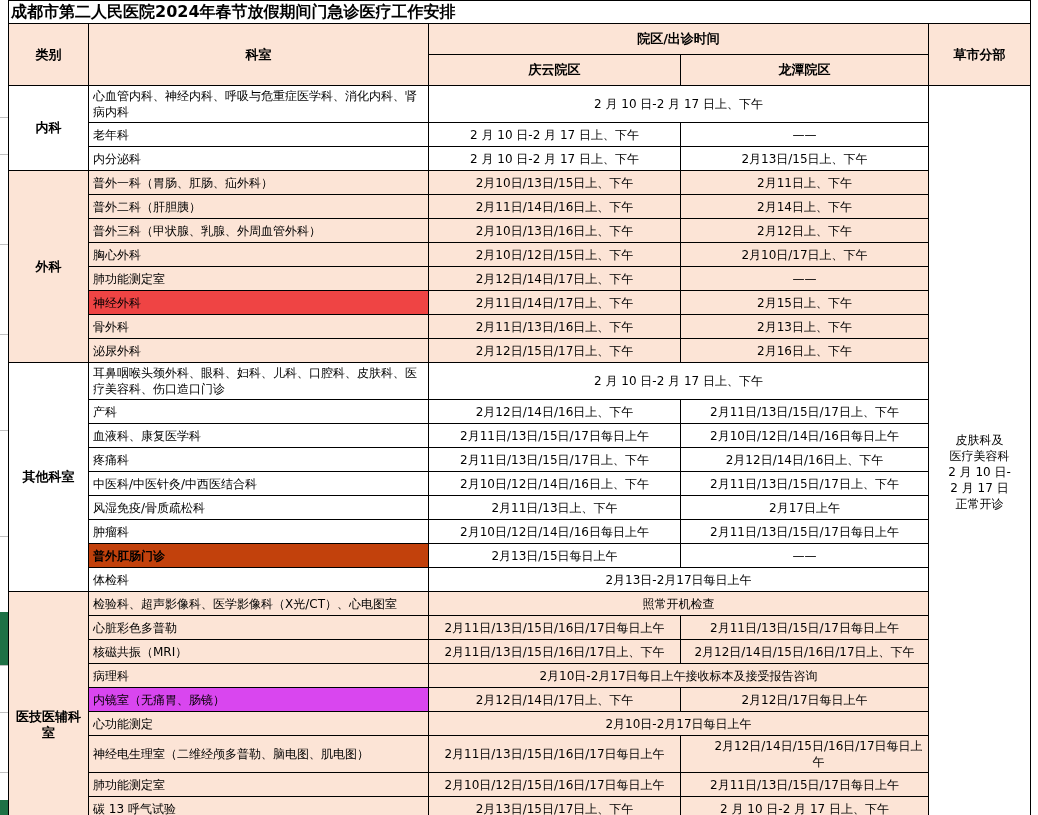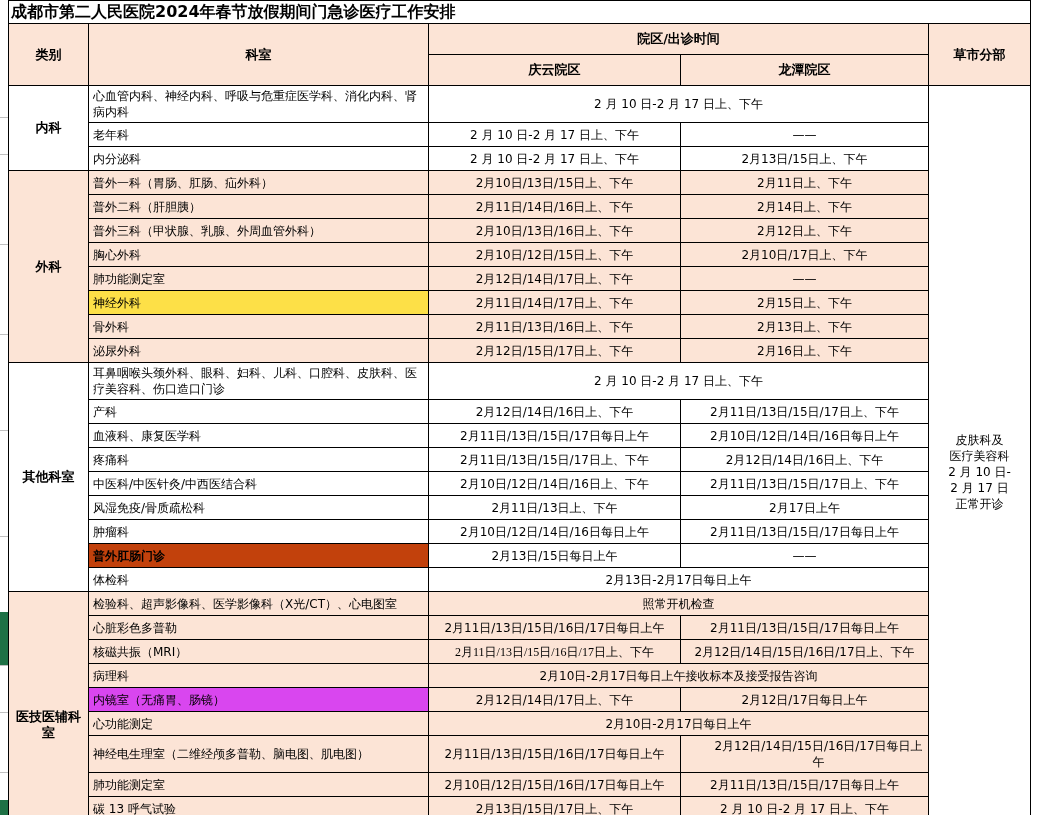--- a/index.html
+++ b/index.html
@@ -116,21 +116,21 @@
         <td class="dept" style="background: rgb(252, 228, 214);">胸心外科</td>
         <td class="time" style="background: rgb(252, 228, 214);">2月10日/12日/15日上、下午</td>
         <td class="time" style="background: rgb(252, 228, 214); margin-top: 28px;">2月10日/17日上、下午</td>
       </tr>
       <tr>
         <td class="dept" style="background: rgb(252, 228, 214);">肺功能测定室</td>
         <td class="time" style="background: rgb(252, 228, 214);">2月12日/14日/17日上、下午</td>
         <td class="time" style="background: rgb(252, 228, 214);">——</td>
       </tr>
       <tr>
-        <td class="dept" style="background: #fde047;">神经外科</td>
+        <td class="dept" style="background: #ef4444;">神经外科</td>
         <td class="time" style="background: rgb(252, 228, 214);">2月11日/14日/17日上、下午</td>
         <td class="time" style="background: rgb(252, 228, 214);">2月15日上、下午</td>
       </tr>
       <tr>
         <td class="dept" style="background: rgb(252, 228, 214);">骨外科</td>
         <td class="time" style="background: rgb(252, 228, 214);">2月11日/13日/16日上、下午</td>
         <td class="time" style="background: rgb(252, 228, 214);">2月13日上、下午</td>
       </tr>
       <tr>
         <td class="dept" style="background: rgb(252, 228, 214);">泌尿外科</td>
@@ -186,21 +186,21 @@
         <td class="dept" style="background: rgb(252, 228, 214);">检验科、超声影像科、医学影像科（X光/CT）、心电图室</td>
         <td class="time" colspan="2" style="background: rgb(252, 228, 214);">照常开机检查</td>
       </tr>
       <tr>
         <td class="dept" style="background: rgb(252, 228, 214);">心脏彩色多普勒</td>
         <td class="time" style="background: rgb(252, 228, 214);">2月11日/13日/15日/16日/17日每日上午</td>
         <td class="time" style="background: rgb(252, 228, 214);">2月11日/13日/15日/17日每日上午</td>
       </tr>
       <tr>
         <td class="dept" style="background: rgb(252, 228, 214);">核磁共振（MRI）</td>
-        <td class="time" style="background: rgb(252, 228, 214); font-family: Liberation Serif, serif;">2月11日/13日/15日/16日/17日上、下午</td>
+        <td class="time" style="background: rgb(252, 228, 214);">2月11日/13日/15日/16日/17日上、下午</td>
         <td class="time" style="background: rgb(252, 228, 214);">2月12日/14日/15日/16日/17日上、下午</td>
       </tr>
       <tr>
         <td class="dept" style="background: rgb(252, 228, 214);">病理科</td>
         <td class="time" colspan="2" style="background: rgb(252, 228, 214);">2月10日-2月17日每日上午接收标本及接受报告咨询</td>
       </tr>
       <tr>
         <td class="dept" style="background: #d946ef;">内镜室（无痛胃、肠镜）</td>
         <td class="time" style="background: rgb(252, 228, 214);">2月12日/14日/17日上、下午</td>
         <td class="time" style="background: rgb(252, 228, 214);">2月12日/17日每日上午</td>

